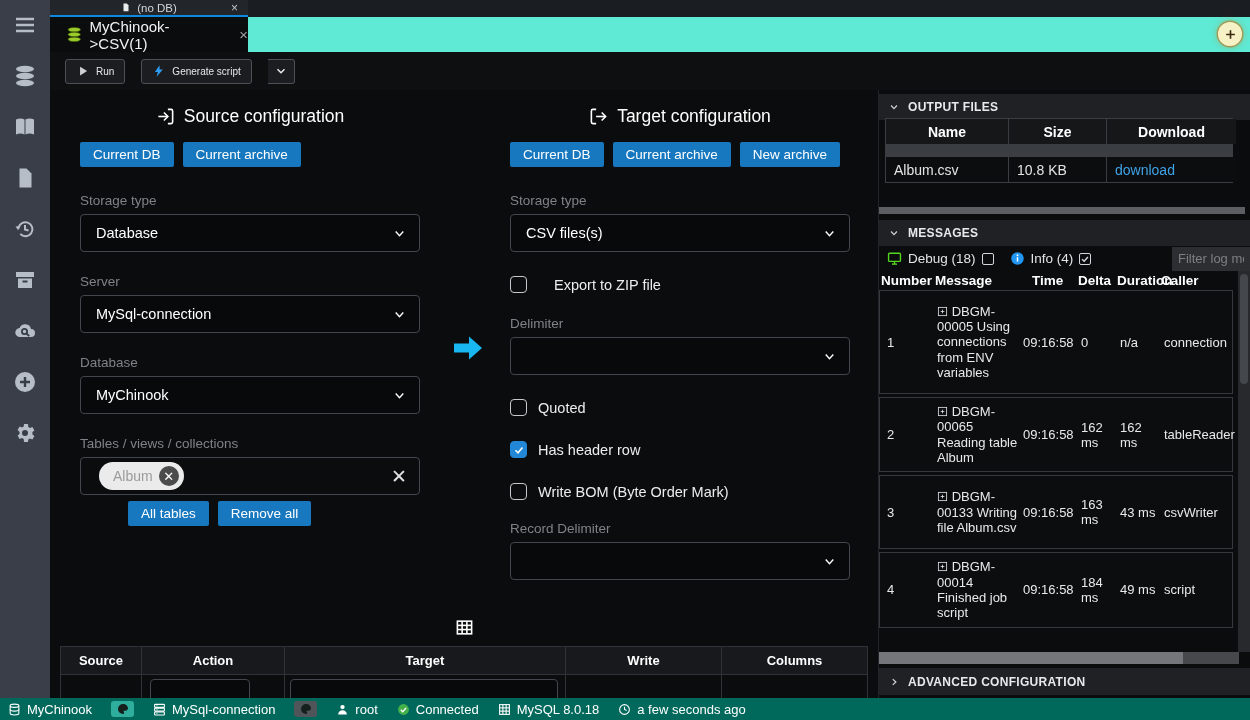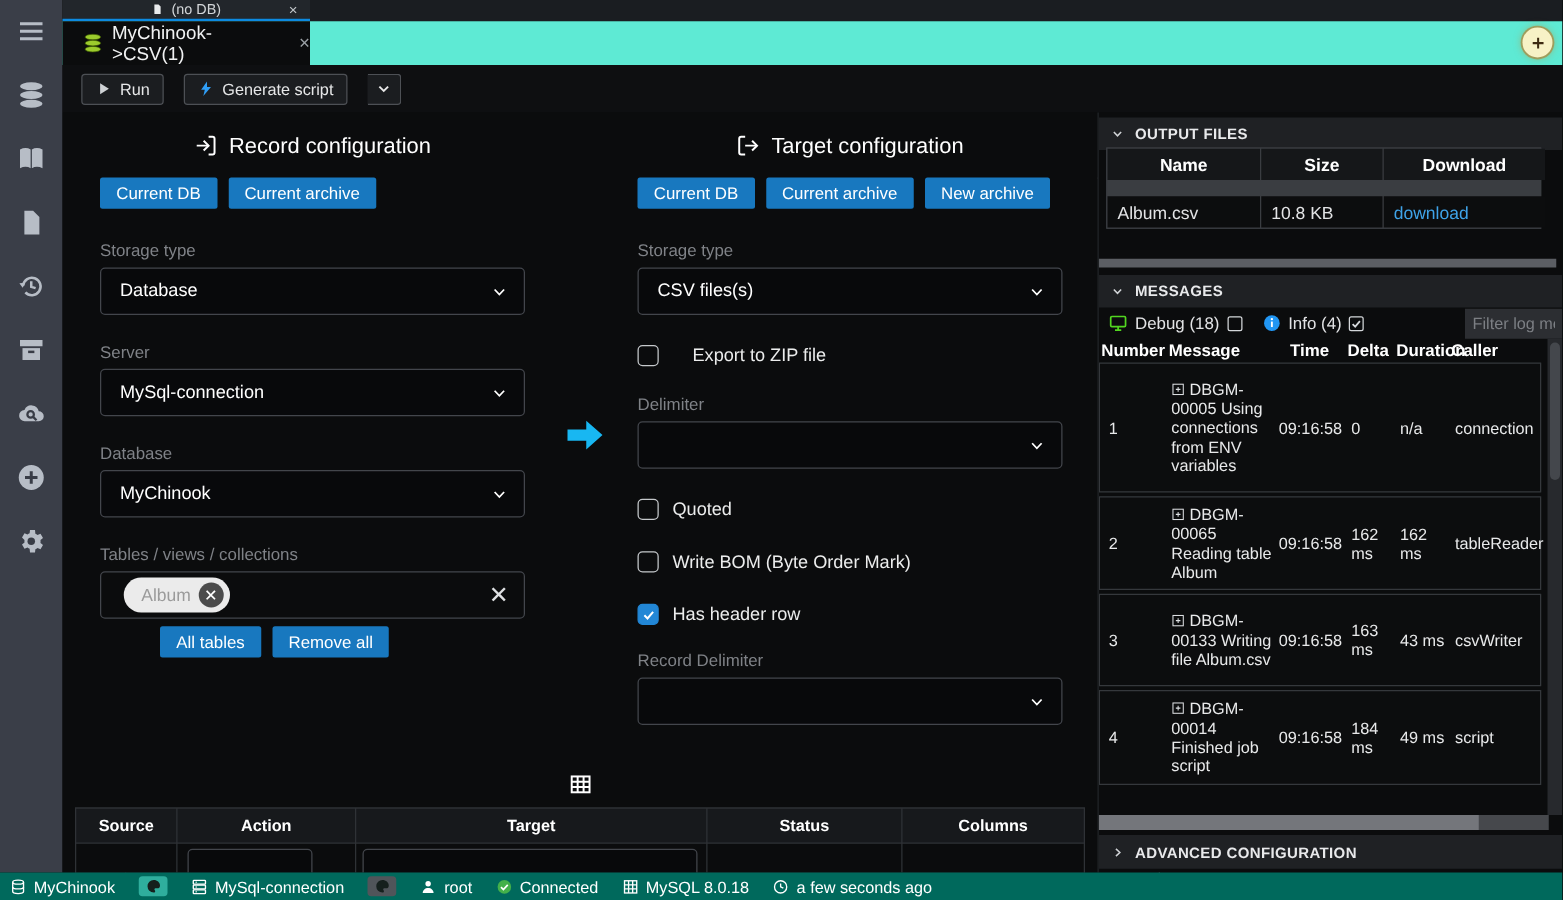--- a/index.html
+++ b/index.html
@@ -23,21 +23,21 @@
 
   
   .tabsrow { position:absolute; left:50px; top:17px; width:1200px; height:35px; background:#5eead4; }
   .tab-active { position:absolute; left:0; top:0; width:198px; height:35px; background:#0b0c0d; display:flex; align-items:center; padding-left:16px; gap:7px; cursor:pointer; }
   .tab-active .tlabel { font-size:15px; color:#f1f2f3; }
   .tab-active .tclose { margin-left:8px; color:#9aa0a5; font-size:15px; cursor:pointer; }
   .plus-btn { position:absolute; right:8px; top:5px; width:24px; height:24px; border-radius:50%; background:#f7f2c6; box-shadow:0 0 0 1.5px rgba(205,95,0,.45), 0 0 7px rgba(225,110,0,.55); display:flex; align-items:center; justify-content:center; cursor:pointer; }
 
   
   .toolbar { position:absolute; left:50px; top:52px; width:1200px; height:38px; background:#0e0f11; display:flex; align-items:center; padding-left:15px; }
-  .tbtn { height:25px; background:#1b1d20; border:1px solid #4d5055; border-radius:3px; color:#e6e7e8; font-size:13px; display:flex; align-items:center; gap:6px; padding:0 10px; cursor:pointer; }
+  .tbtn { height:25px; background:#1b1d20; border:1px solid #4d5055; border-radius:3px; color:#e6e7e8; font-size:10px; display:flex; align-items:center; gap:6px; padding:0 10px; cursor:pointer; }
   .tbtn svg { width:14px; height:14px; }
   .tb-gap { width:16px; }
   .save-split { display:flex; }
   .save-split .tbtn.main { border-radius:3px 0 0 3px; }
   .save-split .tbtn.chev { border-radius:0 3px 3px 0; border-left:none; padding:0 6px; }
 
   
   .main { position:absolute; left:50px; top:90px; width:828px; height:608px; background:#0b0c0d; overflow:hidden; }
   .col { position:absolute; top:0; width:340px; }
   .col.src { left:30px; } .col.tgt { left:460px; }
@@ -233,21 +233,21 @@
 
   <main class="main">
 
     <section class="col src">
       <h2 class="cfg-title">
         <svg viewBox="0 0 24 24" fill="none" stroke="#fff" stroke-width="2">
             <path d="M15 3h4a2 2 0 0 1 2 2v14a2 2 0 0 1-2 2h-4"></path>
             <polyline points="10 17 15 12 10 7"></polyline>
             <line x1="15" y1="12" x2="3" y2="12"></line>
           </svg>
-        <span>Record configuration</span>
+        <span>Source configuration</span>
       </h2>
       <div class="btnrow">
         <button class="btn-blue">Current DB</button>
         <button class="btn-blue">Current archive</button>
       </div>
       <div class="flabel">Storage type</div>
       <div class="selectbox">
         <span>Database</span>
         <svg viewBox="0 0 24 24">
             <polyline points="5 8.5 12 16 19 8.5" fill="none" stroke="#fff" stroke-width="2.6"></polyline>
@@ -315,30 +315,30 @@
         <span></span>
         <svg viewBox="0 0 24 24">
             <polyline points="5 8.5 12 16 19 8.5" fill="none" stroke="#fff" stroke-width="2.6"></polyline>
           </svg>
       </div>
       <div class="cbrow" style="margin-top:24px;">
         <span class="cb"></span>
         <span>Quoted</span>
       </div>
       <div class="cbrow" style="margin-top:25px;">
-        <span class="cb"></span>
-        <span>Write BOM (Byte Order Mark)</span>
-      </div>
-      <div class="cbrow" style="margin-top:25px;">
         <span class="cb checked">
           <svg viewBox="0 0 24 24" width="12" height="12">
               <path d="M5 12.5l5 5 9-10.5" fill="none" stroke="#fff" stroke-width="3.2"></path>
             </svg>
         </span>
         <span>Has header row</span>
+      </div>
+      <div class="cbrow" style="margin-top:25px;">
+        <span class="cb"></span>
+        <span>Write BOM (Byte Order Mark)</span>
       </div>
       <div class="flabel" style="margin-top:21px;">Record Delimiter</div>
       <div class="selectbox">
         <span></span>
         <svg viewBox="0 0 24 24">
             <polyline points="5 8.5 12 16 19 8.5" fill="none" stroke="#fff" stroke-width="2.6"></polyline>
           </svg>
       </div>
     </section>
 
@@ -349,21 +349,21 @@
             <line x1="3" y1="9.3" x2="21" y2="9.3"></line>
             <line x1="3" y1="14.6" x2="21" y2="14.6"></line>
             <line x1="9" y1="4" x2="9" y2="20"></line>
             <line x1="15" y1="4" x2="15" y2="20"></line>
           </svg>
       </h2>
       <div class="map-table">
         <div class="map-h">Source</div>
         <div class="map-h">Action</div>
         <div class="map-h">Target</div>
-        <div class="map-h">Status</div>
+        <div class="map-h">Write</div>
         <div class="map-h">Columns</div>
         <div class="map-c"></div>
         <div class="map-c">
             <div class="mini-select"></div>
           </div>
         <div class="map-c">
             <div class="mini-input"></div>
           </div>
         <div class="map-c"></div>
         <div class="map-c"></div>

